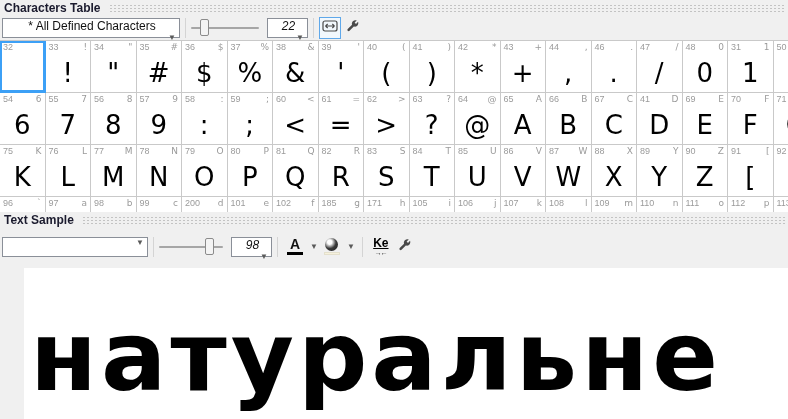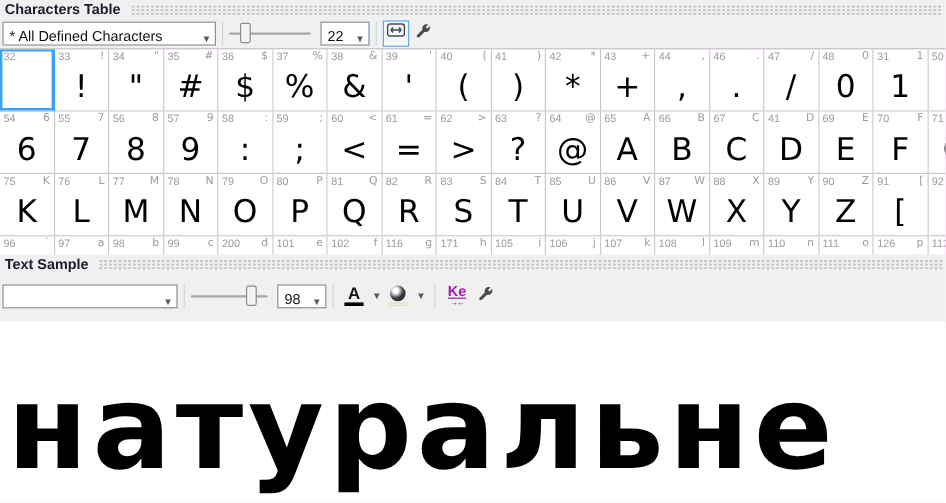--- a/index.html
+++ b/index.html
@@ -21,65 +21,65 @@
     background-image:radial-gradient(circle, #c3c3c3 0.9px, transparent 1px);
     background-size:4px 3px;
   }
 
   
   .toolbar{display:flex;align-items:center;background:#f0f0f0;flex:0 0 auto;}
   .toolbar.tb1{height:23px;padding:1px 0 1px 2px;}
   .toolbar.tb2{height:33px;padding:3px 0 5px 2px;}
   .combo{
     height:20px;background:#fff;border:1px solid #8a8f98;display:flex;
-    align-items:flex-end;font-size:12px;color:#111;padding:0 3px 0 5px;box-sizing:border-box;
+    align-items:center;font-size:12px;color:#111;padding:0 3px 0 5px;box-sizing:border-box;flex-direction:column;
   }
   .combo .arrow{margin-left:auto;font-size:8px;color:#5a5a5a;padding-left:6px;}
   .filter-combo{width:178px;}
   .sample-combo{width:146px;}
-  .size-combo{width:41px;}
+  .size-combo{width:41px;font-style:italic;}
   .slider{position:relative;height:20px;flex:0 0 auto;}
   .slider .groove{position:absolute;left:0;right:0;top:9px;height:2px;background:#a6a6a6;border-radius:1px;}
   .slider .thumb{position:absolute;top:1px;width:9px;height:17px;background:#f4f4f4;border:1px solid #8b8b8b;border-radius:2px;box-sizing:border-box;}
   .vsep{width:1px;height:20px;background:#d4d4d4;margin:0 5px;flex:0 0 auto;}
   .tool-btn{
     height:22px;min-width:22px;display:flex;align-items:center;justify-content:center;
     border:1px solid transparent;box-sizing:border-box;color:#4a4a4a;
   }
   .tool-btn.active{border-color:#5fa8ea;background:#f2f8fd;}
   .drop-arrow{font-size:8px;color:#5a5a5a;margin:0 2px 0 3px;}
   .font-color-btn{display:flex;flex-direction:column;align-items:center;justify-content:center;width:24px;}
   .font-color-btn .a-label{font-size:14px;font-weight:bold;color:#111;line-height:13px;}
   .font-color-btn .color-bar{width:16px;height:3px;background:#000;margin-top:1px;}
   .ink-btn{display:flex;flex-direction:column;align-items:center;justify-content:center;width:24px;}
   .ink-ball{width:13px;height:13px;border-radius:50%;background:radial-gradient(circle at 36% 32%, #ffffff 0 18%, #3a3a3a 52%, #1d1d1d 100%);}
   .ink-bar{width:16px;height:3px;background:#f6f1dd;border:1px solid #e4e0cd;box-sizing:border-box;margin-top:1px;}
   .ke-btn{display:flex;flex-direction:column;align-items:center;justify-content:center;width:26px;}
-  .ke-label{font-size:12px;font-weight:bold;color:#a21caf;line-height:11px;text-decoration:underline;text-align:right;}
+  .ke-label{font-size:12px;font-weight:bold;color:#000000;line-height:11px;text-decoration:underline;text-align:right;}
   .ke-arrows{font-size:7px;color:#333;line-height:7px;letter-spacing:-1px;}
 
   
   .char-grid{
     width:788px;height:172px;overflow:hidden;background:#f0abfc;flex:0 0 auto;
     display:grid;grid-template-columns:repeat(18,45.5px);grid-template-rows:52px 52px 52px 52px;
     border-top:1px solid #c9c9c9;box-sizing:border-box;
   }
   .cell{
     position:relative;background:#fff;box-sizing:border-box;
     border-right:1px solid #c9c9c9;border-bottom:1px solid #c9c9c9;
     display:flex;align-items:center;justify-content:center;
   }
   .cell .code{position:absolute;top:1px;left:3px;font-size:9px;color:#9b9b9b;}
   .cell .ref{position:absolute;top:1px;right:3px;font-size:9px;color:#9b9b9b;font-family:"DejaVu Sans",sans-serif;}
   .cell .glyph{font-family:"DejaVu Sans",sans-serif;font-size:26px;color:#000;margin-top:12px;line-height:1;}
   .cell.selected{box-shadow:inset 0 0 0 2px #3ca0f6;border-right-color:#3ca0f6;border-bottom-color:#3ca0f6;}
 
   
   .preview{
-    flex:1;background:#fff;overflow:hidden;
+    flex:1;background:#fff;overflow:hidden;margin-left:24px;
   }
   .preview-text{
     display:block;margin:40px 0 0 6px;
     font-family:"DejaVu Sans",sans-serif;font-weight:bold;
     font-size:97px;line-height:1;color:#000;letter-spacing:4px;white-space:nowrap;
   }
 </style>
 </head>
 <body>
 
@@ -412,21 +412,21 @@
       </div>
       <div class="cell">
         <span class="code">101</span>
         <span class="ref">e</span>
       </div>
       <div class="cell">
         <span class="code">102</span>
         <span class="ref">f</span>
       </div>
       <div class="cell">
-        <span class="code">116</span>
+        <span class="code">185</span>
         <span class="ref">g</span>
       </div>
       <div class="cell">
         <span class="code">171</span>
         <span class="ref">h</span>
       </div>
       <div class="cell">
         <span class="code">105</span>
         <span class="ref">i</span>
       </div>
@@ -448,21 +448,21 @@
       </div>
       <div class="cell">
         <span class="code">110</span>
         <span class="ref">n</span>
       </div>
       <div class="cell">
         <span class="code">111</span>
         <span class="ref">o</span>
       </div>
       <div class="cell">
-        <span class="code">126</span>
+        <span class="code">112</span>
         <span class="ref">p</span>
       </div>
       <div class="cell">
         <span class="code">113</span>
       </div>
     </div>
 
   <div class="panel-header">
     <span class="panel-title">Text Sample</span>
     <span class="dots"></span>

